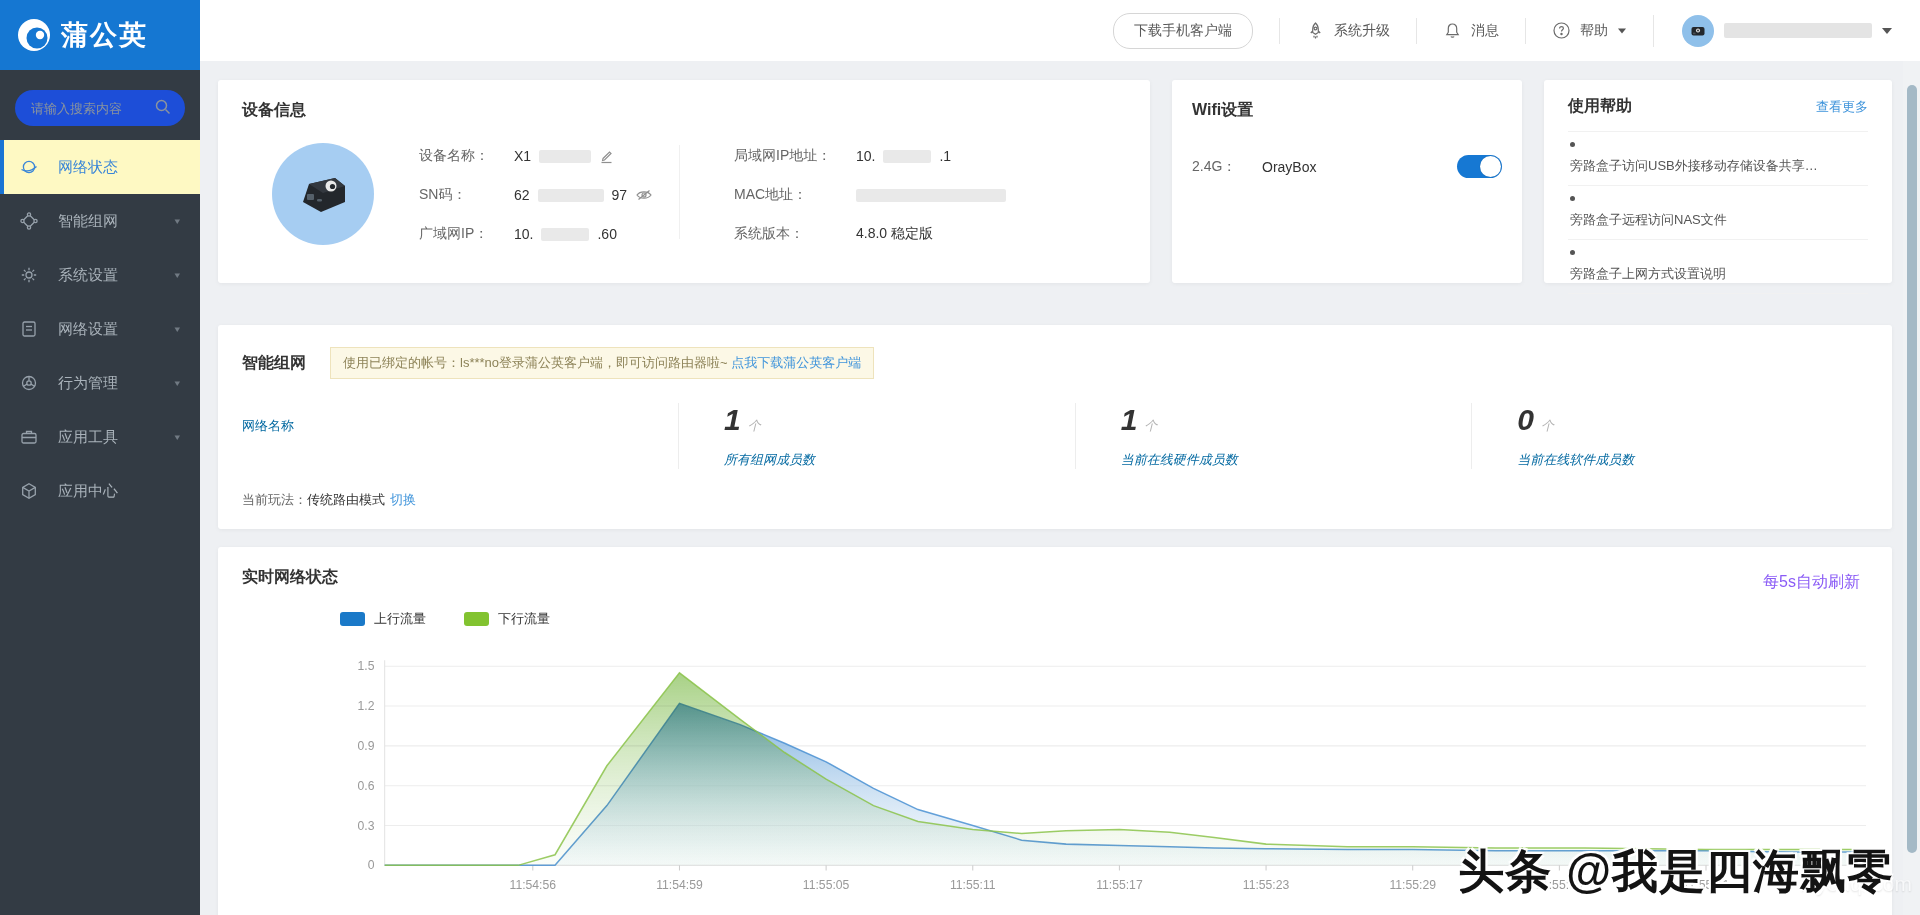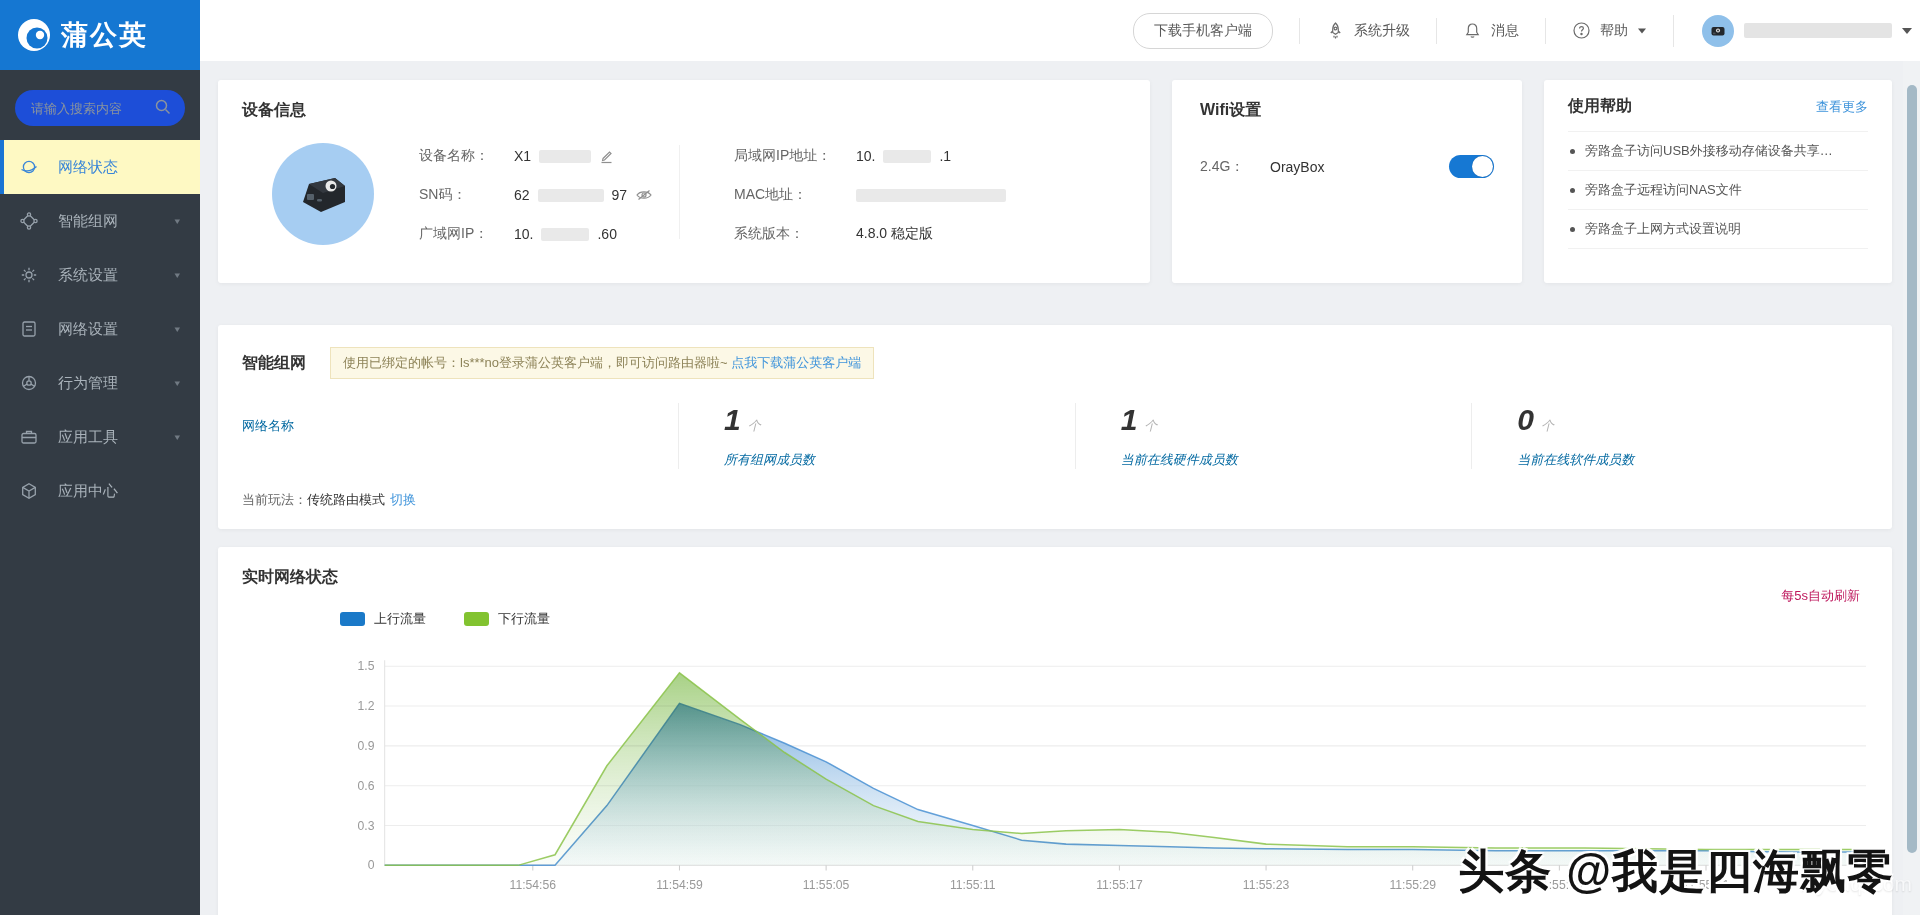--- a/index.html
+++ b/index.html
@@ -20,21 +20,21 @@
   .mi-icon { width:58px; display:flex; justify-content:center; }
   .mi-label { flex:1; font-size:15px; }
   .chev { color:#717a83; font-size:11px; margin-right:20px; transform:scaleY(.8); }
   .menu-item.active { background:#fef9c3; color:#3a86d8;align-items:center; }
   .menu-item.active::before { content:""; position:absolute; left:0; top:0; bottom:0; width:4px; background:#1a74d4; }
   .menu-item svg { stroke:#97a1ab; }
   .menu-item.active svg { stroke:#3a86d8; }
 
   
   .topbar { position:fixed; left:200px; right:0; top:0; height:61px; background:#fff; z-index:10;
-    display:flex; align-items:center; justify-content:flex-end; padding-right:8px; }
+    display:flex; align-items:center; justify-content:flex-end; padding-right:28px; }
   .download-btn { border:1px solid #d6d6d6; background:#fff; border-radius:17px; padding:8px 20px;
     font-size:14px; color:#595959; cursor:pointer; margin-right:26px; white-space:nowrap; }
   .tb-sep { width:1px; height:26px; background:#e6e6e6; }
   .tb-group { display:flex; align-items:center; gap:9px; font-size:14px; color:#595959; padding:0 26px; cursor:pointer; white-space:nowrap; }
   .tb-user { display:flex; align-items:center; gap:10px; margin-left:28px; cursor:pointer; }
   .avatar { width:32px; height:32px; border-radius:50%; background:#8fc0ea; display:flex; align-items:center; justify-content:center; overflow:hidden; }
   .redact { display:inline-block; background:#e9e9e9; border-radius:2px; height:13px; vertical-align:middle; }
   .user-redact { width:148px; height:15px; background:#e4e4e4; border-radius:2px; }
   .caret { width:0; height:0; border-left:5px solid transparent; border-right:5px solid transparent; border-top:6px solid #555; }
 
@@ -53,55 +53,55 @@
   .dev-col1 { width:260px; }
   .dev-col2 { margin-left:54px; }
   .f-row { display:flex; align-items:center; margin-bottom:21px; font-size:14px; }
   .f-label { color:#666; width:95px; flex:none; }
   .dev-col2 .f-label { width:122px; }
   .f-value { color:#333; display:flex; align-items:center; gap:8px; }
   .dev-divider { width:1px; background:#f0f0f0; margin:6px 0; }
   .icon-btn { cursor:pointer; display:inline-flex; }
 
   
-  .card-wifi { width:350px; height:203px; padding:20px 28px; }
+  .card-wifi { width:350px; height:203px; padding:20px 20px; }
   .wifi-row { display:flex; align-items:center; margin-top:34px; font-size:14px; }
   .wifi-band { color:#666; width:70px; }
   .wifi-ssid { color:#333; flex:1; }
   .toggle { width:45px; height:23px; border-radius:12px; background:#1678d3; position:relative; cursor:pointer; flex:none; }
   .toggle::after { content:""; position:absolute; right:1px; top:1px; width:21px; height:21px; border-radius:50%;
     background:#fff; box-shadow:0 0 1px rgba(0,0,0,.3); }
 
   
   .card-help { width:348px; height:203px; padding:16px 24px; }
   .help-head { display:flex; justify-content:space-between; align-items:center; }
   .more-link { color:#3f94db; font-size:13px; cursor:pointer; }
   .help-list { margin-top:14px; border-top:1px solid #f1f1f1; }
-  .help-item { display:flex; align-items:center; gap:10px; padding:10px 2px; border-bottom:1px solid #f1f1f1;
-    font-size:13px; color:#555; white-space:nowrap; overflow:hidden; cursor:pointer; }
+  .help-item { display:flex; align-items:flex-start; gap:10px; padding:10px 2px; border-bottom:1px solid #f1f1f1;
+    font-size:13px; color:#555; white-space:nowrap; overflow:hidden; cursor:pointer;flex-direction:column; }
   .bullet { width:5px; height:5px; border-radius:50%; background:#555; flex:none; }
 
   
   .card-smartnet { margin-top:42px; padding:22px 24px 20px; }
   .sn-head { display:flex; align-items:center; gap:24px; }
   .sn-banner { background:#fcf8e6; border:1px solid #eee3bc; padding:6px 12px; font-size:13px; color:#8d8358; }
   .sn-banner .link { color:#3f94db; cursor:pointer; }
   .sn-stats { display:flex; margin-top:24px; }
   .sn-col-name { width:436px; }
   .sn-name { font-size:20px; font-weight:bold; color:#2f7fd1; cursor:pointer; }
   .sn-sub { font-size:13px; color:#0369a1; margin-top:14px; }
   .sn-col { flex:1; border-left:1px solid #ededed; padding-left:45px;font-style:italic; }
   .sn-num { font-size:30px; font-weight:bold; color:#333; }
   .sn-unit { font-size:13px; color:#b3b3b3; margin-left:7px; }
   .sn-mode { margin-top:22px; font-size:13px; color:#666; }
   .sn-mode .link { color:#3f94db; margin-left:5px; cursor:pointer; }
 
   
   .card-chart { margin-top:18px; height:430px; padding:20px 24px; position:relative; }
-  .refresh-note { position:absolute; right:32px; top:40px; font-size:13px; color:#be185d; }
+  .refresh-note { position:absolute; right:32px; top:25px; font-size:16px; color:#8b5cf6; }
   .legend { display:flex; gap:38px; margin:22px 0 0 98px; }
   .legend-item { display:flex; align-items:center; gap:9px; font-size:13px; color:#333; cursor:pointer; }
   .legend-swatch { width:25px; height:14px; border-radius:3px; }
   .sw-up { background:#1a79c8; }
   .sw-down { background:#82c330; }
   .chart-box { margin:24px 2px 0 100px; }
   .chart-box svg { width:100%; display:block; }
 
   
   .sb-track { position:fixed; right:0; top:61px; bottom:0; width:17px; background:#f0f2f4; z-index:30; }

